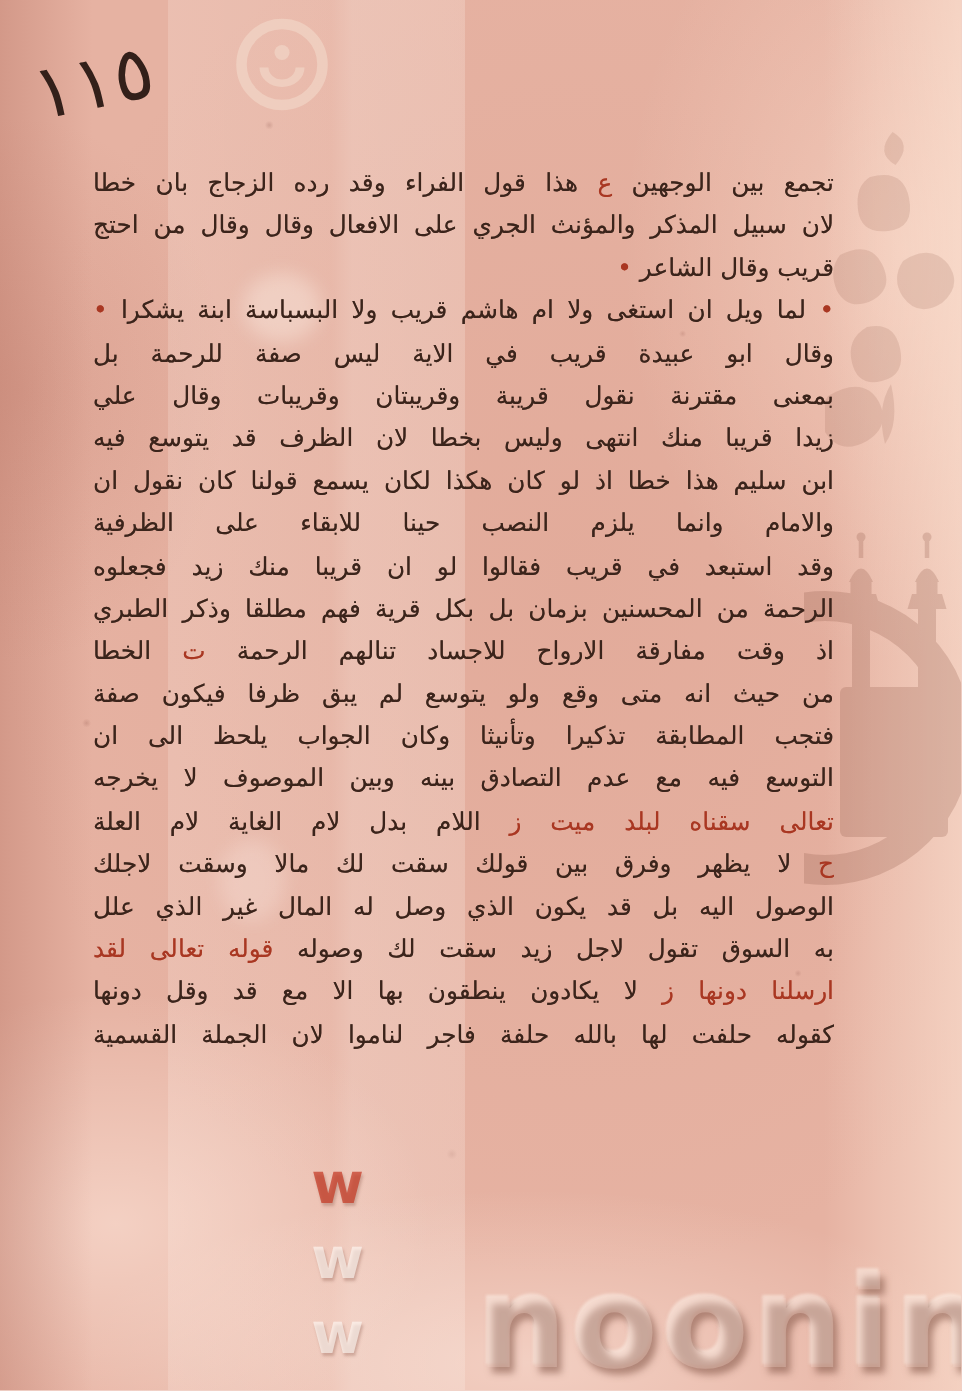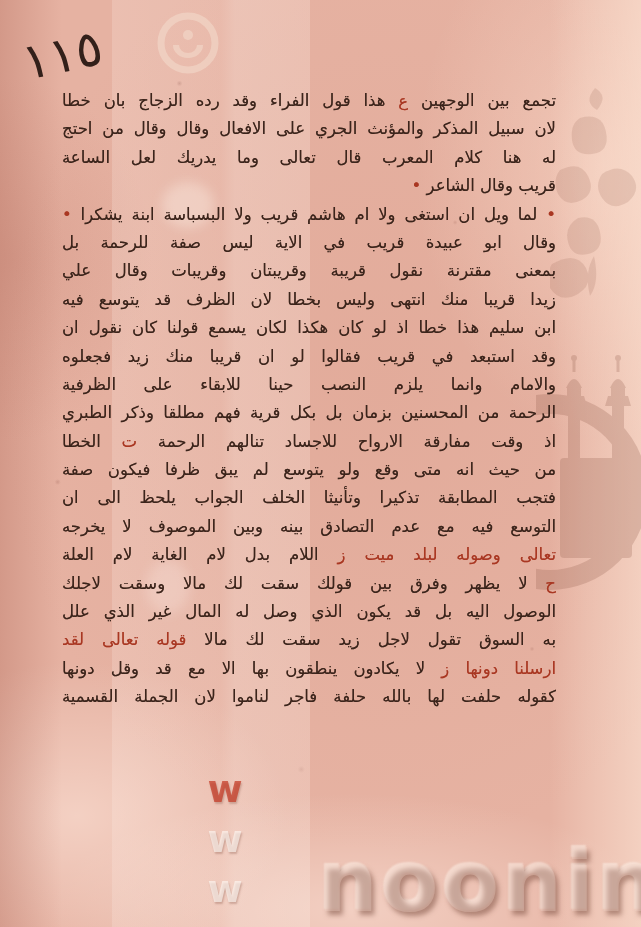--- a/index.html
+++ b/index.html
@@ -32,21 +32,21 @@
   .wm-www{position:absolute;left:198px;top:764px;width:54px;text-align:center;
     font-weight:bold;font-size:38px;line-height:50px;
     color:rgba(255,250,245,.62); text-shadow:1px 2px 2px rgba(140,90,75,.35);}
   .wm-www span{display:block;}
   .wm-www span.red-w{color:rgba(197,58,38,.72);}
   .orn{position:absolute;}
   .folio{
     position:absolute;left:22px;top:26px;font-size:50px;color:#33201a;
     transform:rotate(-12deg);letter-spacing:2px;
   }
-  .text-block{position:absolute;top:87px;left:62px;width:494px;}
+  .text-block{position:absolute;top:108px;left:62px;width:494px;}
   .ms-line{
     direction:rtl; unicode-bidi:embed;
     height:28.4px; overflow:hidden;
     font-size:16.5px; line-height:28.4px;
     color:#3b241b;
     text-align:justify; text-align-last:justify;
     text-shadow:0 0 .4px rgba(59,36,27,.6);
   }
   .ms-line.short{text-align-last:right;}
   .ms-line .red{color:#a93722;text-shadow:0 0 .4px rgba(169,55,34,.6);}
@@ -109,38 +109,37 @@
         <circle cx="14" cy="170" r="88" fill="none" stroke="#8f5a49" stroke-width="20"></circle>
       </g>
     </svg>
   </div>
 
   <div class="folio">١١٥</div>
 
   <div class="text-block" id="lines">
       <div class="ms-line"><span>تجمع بين الوجهين </span><span class="red">ع</span><span> هذا قول الفراء وقد رده الزجاج بان خطا</span></div>
       <div class="ms-line"><span>لان سبيل المذكر والمؤنث الجري على الافعال وقال وقال من احتج</span></div>
-      <div class="ms-line"><span>له هنا كلام المعرب قال تعالى وما يدريك لعل الساعة</span></div>
       <div class="ms-line short"><span>قريب وقال الشاعر </span><span class="red">•</span></div>
       <div class="ms-line"><span class="red">• </span><span>لما ويل ان استغى ولا ام هاشم قريب ولا البسباسة ابنة يشكرا </span><span class="red">•</span></div>
       <div class="ms-line"><span>وقال ابو عبيدة قريب في الاية ليس صفة للرحمة بل</span></div>
       <div class="ms-line"><span>بمعنى مقترنة نقول قريبة وقريبتان وقريبات وقال علي</span></div>
       <div class="ms-line"><span>زيدا قريبا منك انتهى وليس بخطا لان الظرف قد يتوسع فيه</span></div>
       <div class="ms-line"><span>ابن سليم هذا خطا اذ لو كان هكذا لكان يسمع قولنا كان نقول ان</span></div>
+      <div class="ms-line"><span>والامام وانما يلزم النصب حينا للابقاء على الظرفية</span></div>
       <div class="ms-line"><span>وقد استبعد في قريب فقالوا لو ان قريبا منك زيد فجعلوه</span></div>
-      <div class="ms-line"><span>والامام وانما يلزم النصب حينا للابقاء على الظرفية</span></div>
       <div class="ms-line"><span>الرحمة من المحسنين بزمان بل بكل قرية فهم مطلقا وذكر الطبري</span></div>
       <div class="ms-line"><span>اذ وقت مفارقة الارواح للاجساد تنالهم الرحمة </span><span class="red">ت</span><span> الخطا</span></div>
       <div class="ms-line"><span>من حيث انه متى وقع ولو يتوسع لم يبق ظرفا فيكون صفة</span></div>
-      <div class="ms-line"><span>فتجب المطابقة تذكيرا وتأنيثا الخلف الجواب يلحظ الى ان</span></div>
+      <div class="ms-line"><span>فتجب المطابقة تذكيرا وتأنيثا وكان الجواب يلحظ الى ان</span></div>
       <div class="ms-line"><span>التوسع فيه مع عدم التصادق بينه وبين الموصوف لا يخرجه</span></div>
-      <div class="ms-line"><span class="red">تعالى وصوله لبلد ميت ز </span><span>اللام بدل لام الغاية لام العلة</span></div>
+      <div class="ms-line"><span class="red">تعالى سقناه لبلد ميت ز </span><span>اللام بدل لام الغاية لام العلة</span></div>
       <div class="ms-line"><span class="red">ح </span><span>لا يظهر وفرق بين قولك سقت لك مالا وسقت لاجلك</span></div>
       <div class="ms-line"><span>الوصول اليه بل قد يكون الذي وصل له المال غير الذي علل</span></div>
-      <div class="ms-line"><span>به السوق تقول لاجل زيد سقت لك مالا </span><span class="red">قوله تعالى لقد</span></div>
+      <div class="ms-line"><span>به السوق تقول لاجل زيد سقت لك وصوله </span><span class="red">قوله تعالى لقد</span></div>
       <div class="ms-line"><span class="red">ارسلنا دونها ز </span><span>لا يكادون ينطقون بها الا مع قد وقل دونها</span></div>
       <div class="ms-line"><span>كقوله حلفت لها بالله حلفة فاجر لناموا لان الجملة القسمية</span></div>
     </div>
 
   <div class="wm-www" id="www">
       <span class="red-w">w</span>
       <span>w</span>
       <span>w</span>
     </div>
 

